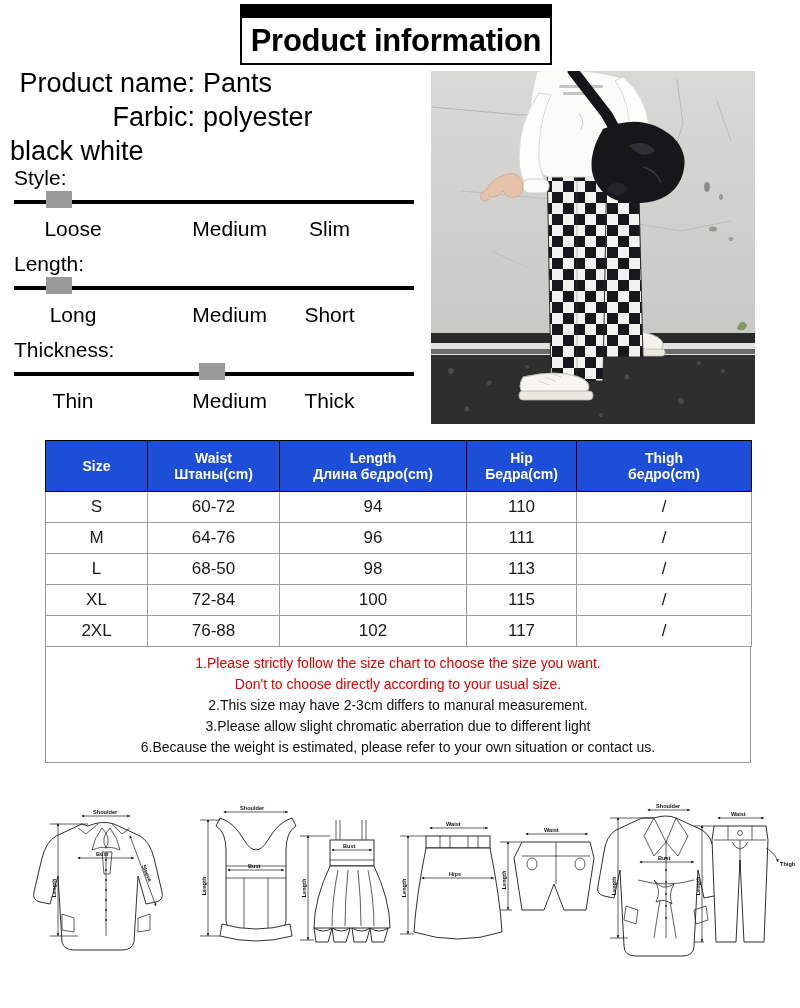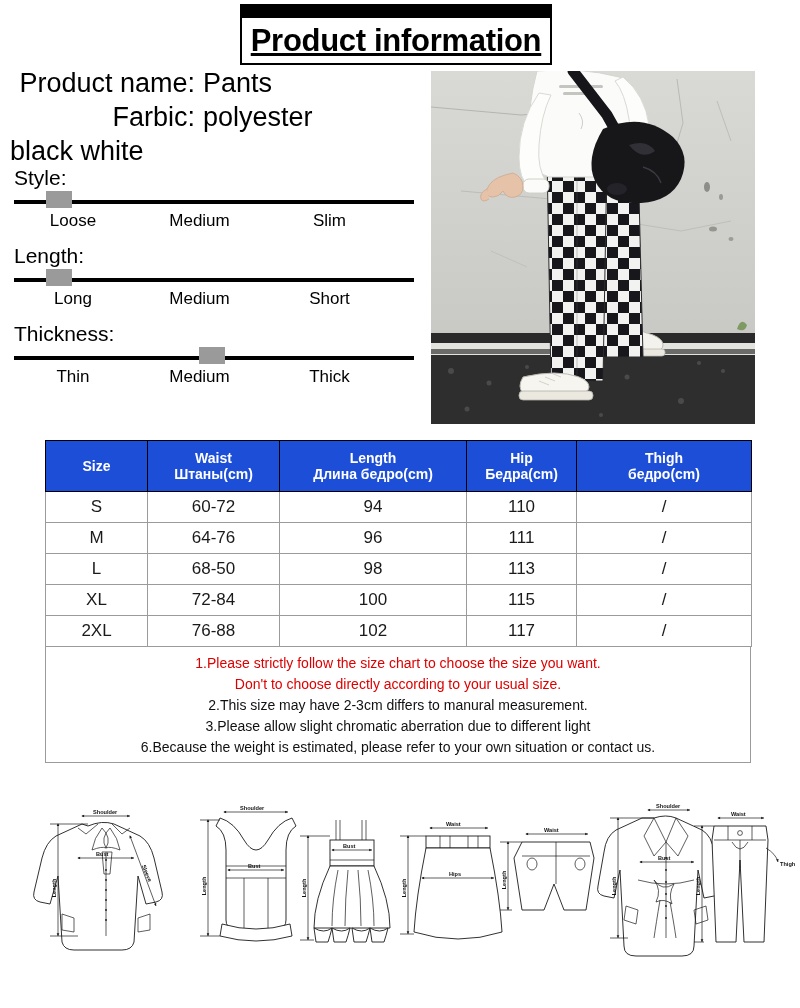--- a/index.html
+++ b/index.html
@@ -15,21 +15,20 @@
     color: #000000;
     overflow: hidden;
   }
 
   
   #title-block {
     position: absolute;
     left: 240px;
     top: 4px;
     width: 312px;
-    text-decoration: underline;
   }
   #title-bar {
     height: 14px;
     background: #000000;
     width: 100%;
   }
   #title-box {
     border: 2px solid #000000;
     border-top: none;
     background: #ffffff;
@@ -103,30 +102,31 @@
     position: absolute;
     top: 0;
     width: 26px;
     height: 17px;
     background: #9a9a9a;
   }
   .knob-pos-0 { left: 32px; }
   .knob-pos-1 { left: 185px; }
   .slider-labels {
     display: flex;
-    font-size: 17px;
+    font-size: 21px;
     line-height: 26px;
     padding-top: 1px;
+    margin-top: 8px;
   }
   .slider-labels span {
     display: block;
     text-align: center;
   }
   .slider-labels span:nth-child(1) { width: 118px; }
-  .slider-labels span:nth-child(2) { width: 135px; }
+  .slider-labels span:nth-child(2) { width: 135px; text-align: right; }
   .slider-labels span:nth-child(3) { width: 125px; }
 
   
   #product-photo {
     position: absolute;
     left: 431px;
     top: 71px;
     width: 324px;
     height: 353px;
     overflow: hidden;

